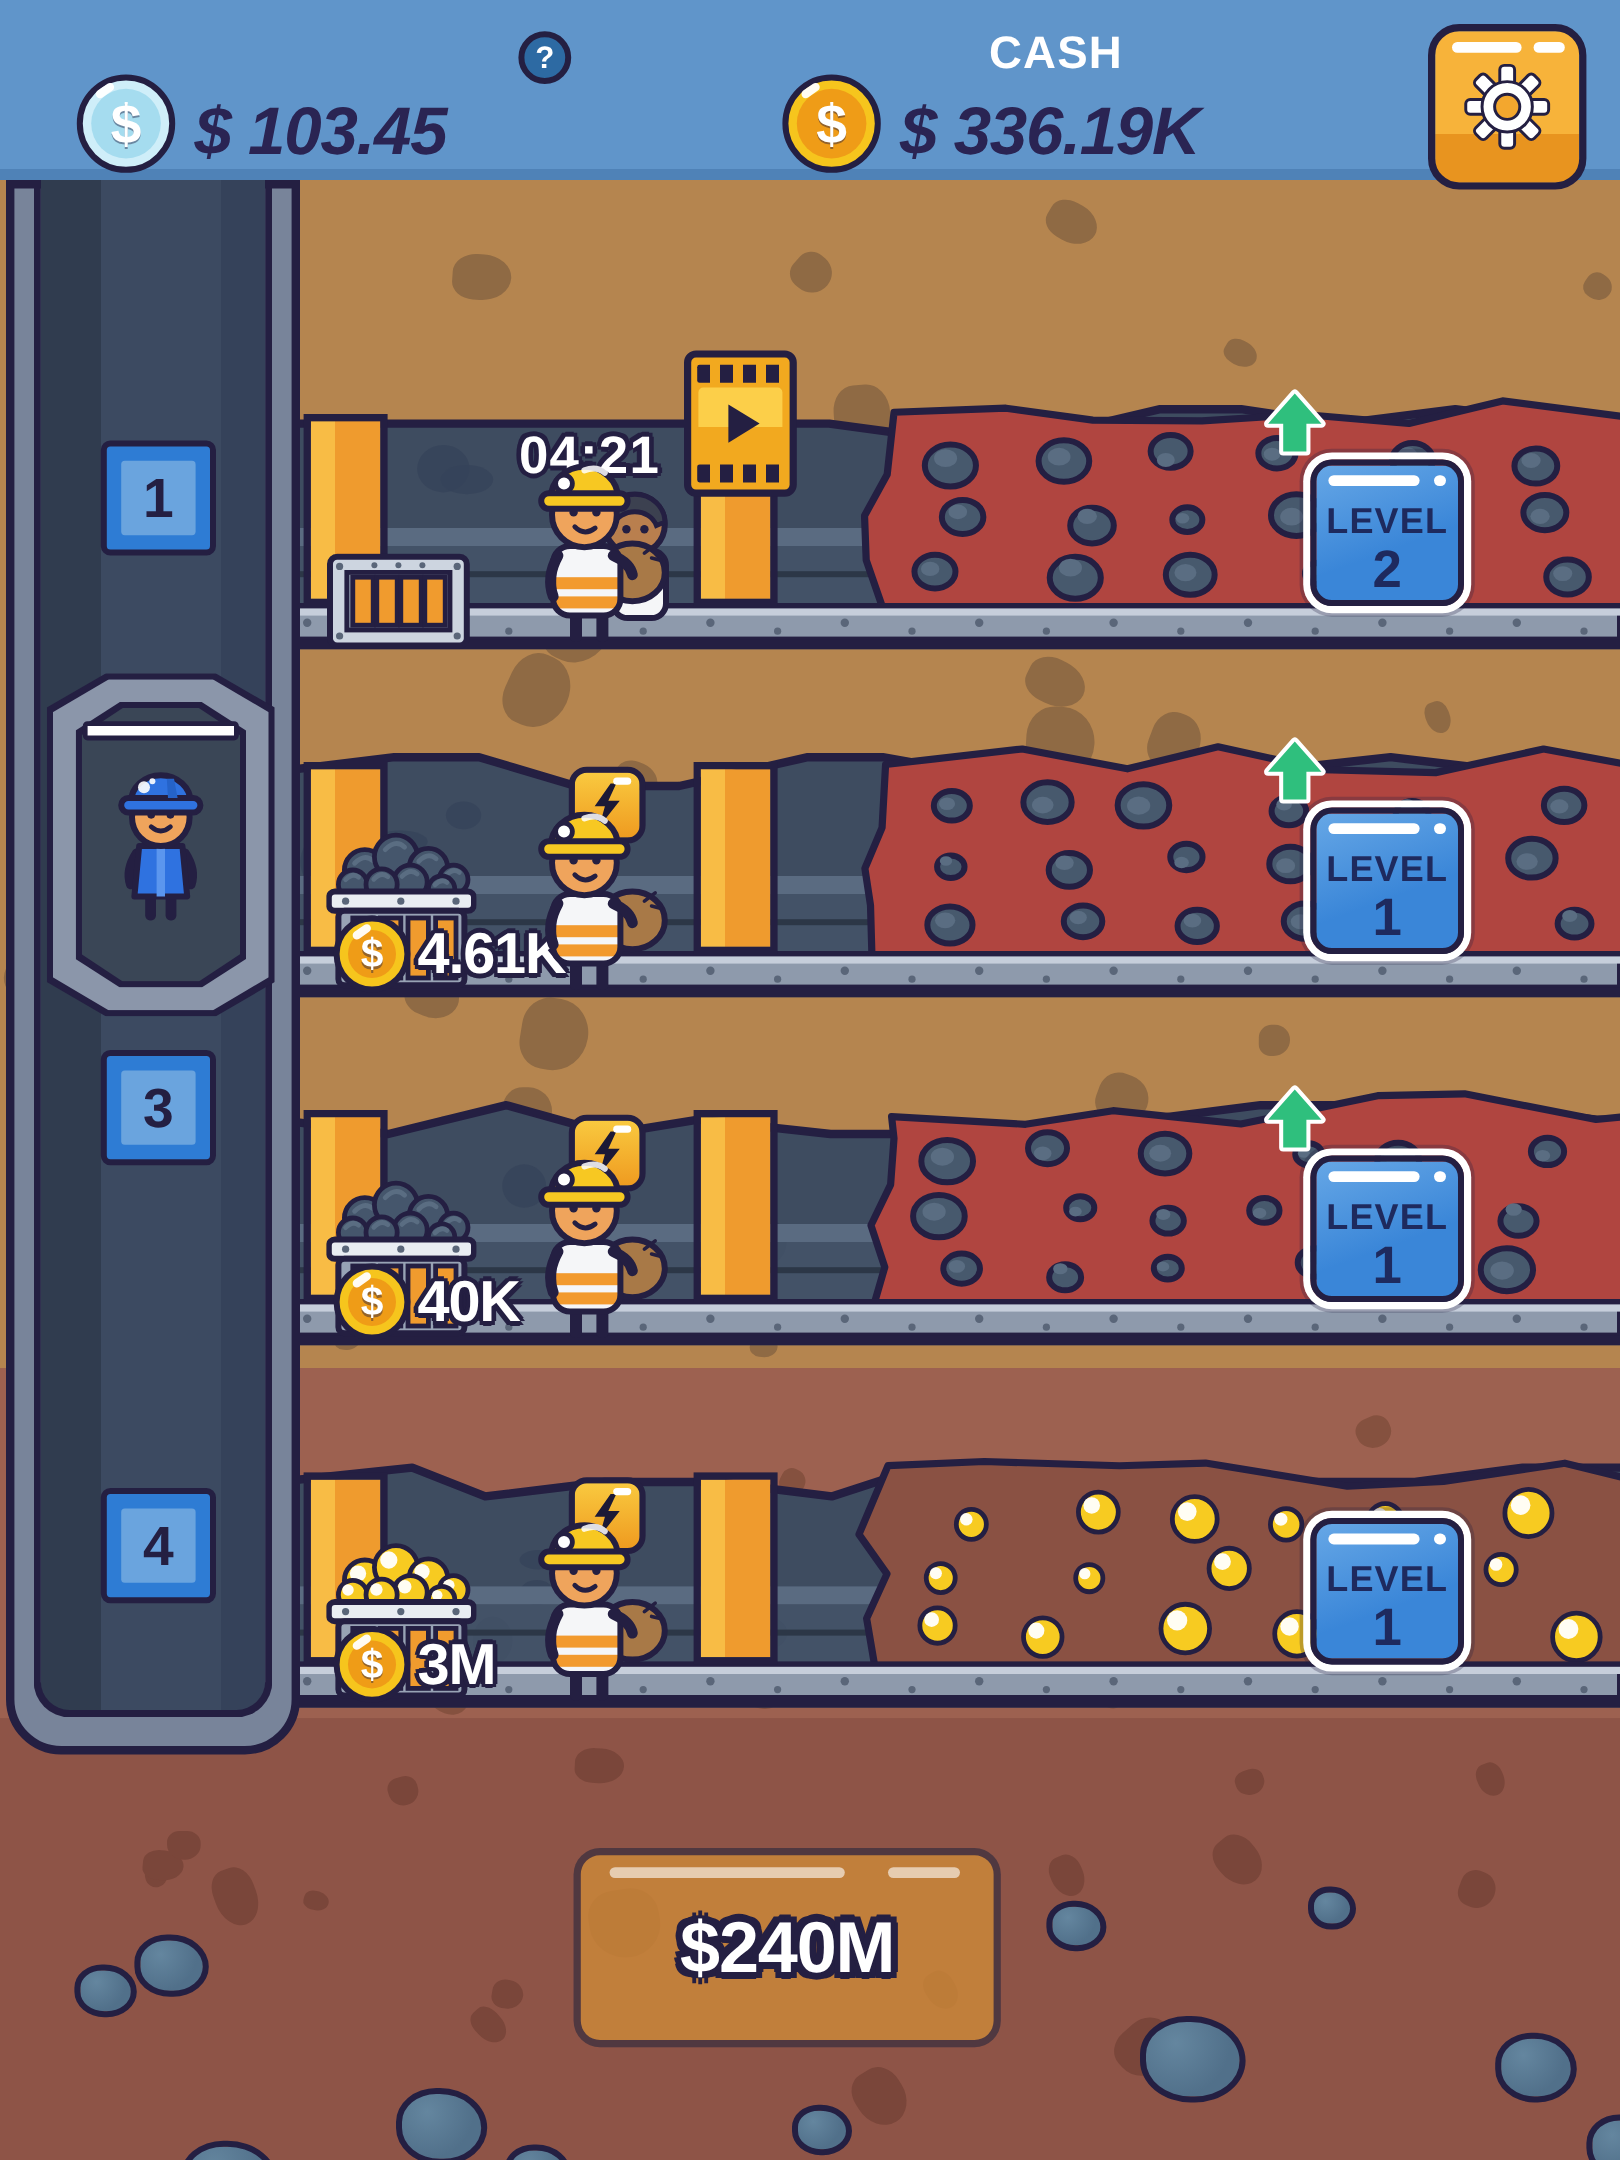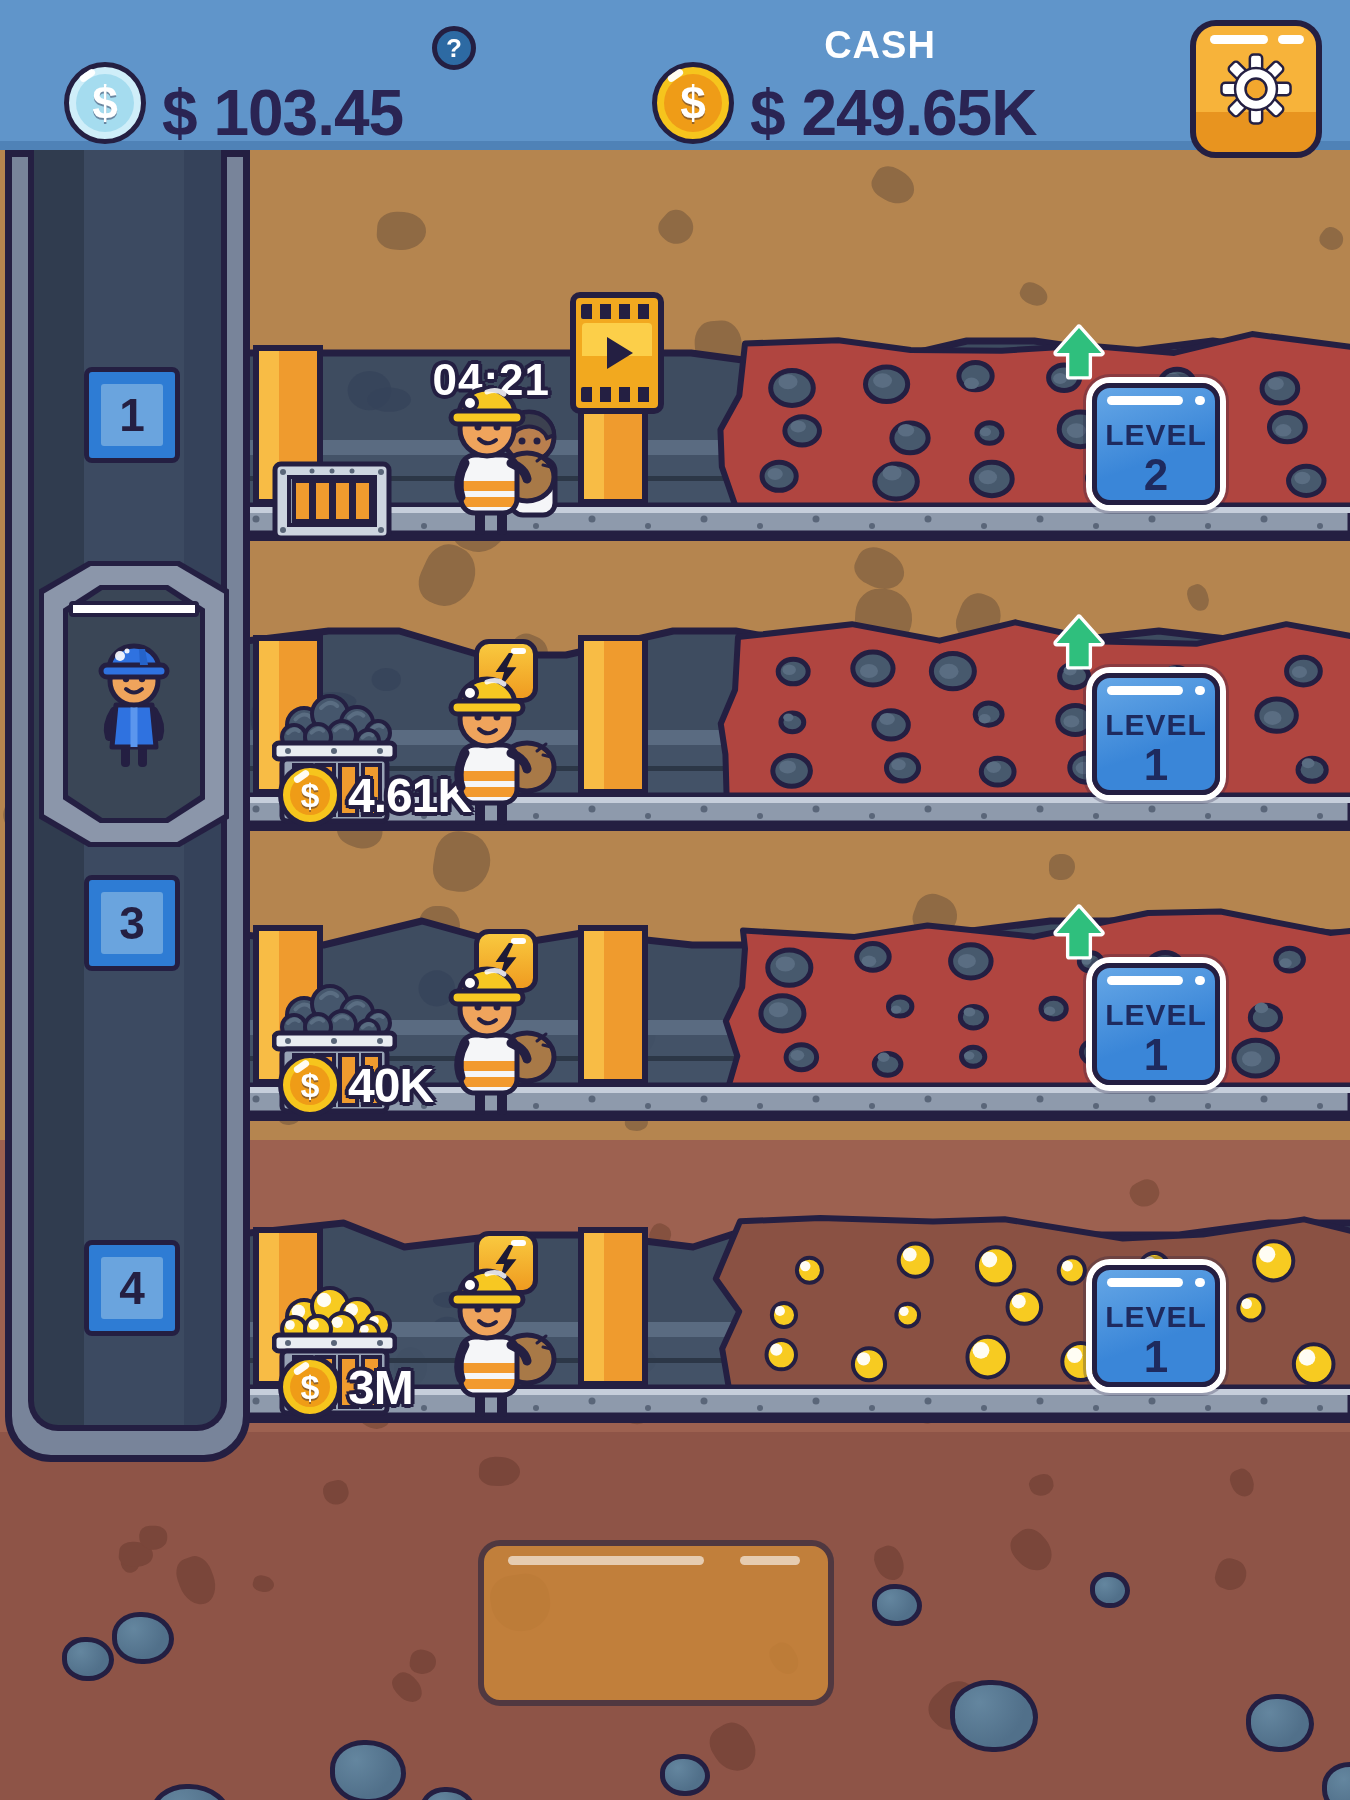--- a/index.html
+++ b/index.html
@@ -6,21 +6,21 @@
   html,body{margin:0;padding:0;background:#555;}
   #app{position:relative;width:1350px;height:1800px;overflow:hidden;margin:0 auto;
        font-family:"Liberation Sans",sans-serif;font-weight:900;background:#8e5447;}
   .abs{position:absolute;box-sizing:border-box;}
   button{border:none;padding:0;background:none;font:inherit;cursor:pointer;}
 
   
   .hdr{left:0;top:0;width:1350px;height:150px;
        background:linear-gradient(180deg,#6095ca 0 94%,#4f82b7 94%);z-index:40;}
   .hdr-label{color:#fff;font-size:38px;letter-spacing:1px;text-align:center;}
-  .hdr-value{color:#2a2453;font-size:64px;letter-spacing:-1px;white-space:nowrap;}
+  .hdr-value{color:#2a2453;font-size:56px;letter-spacing:-1px;white-space:nowrap;font-style:italic;}
   .help{left:432px;top:26px;width:44px;height:44px;border-radius:50%;background:#2d6aa3;
         border:5px solid var(--navy);color:#fff;font-size:26px;display:flex;align-items:center;justify-content:center;}
   .gear-btn{left:1190px;top:20px;width:132px;height:138px;border-radius:26px;
         background:linear-gradient(180deg,#f7b33a 0 68%,#e8941f 68%);border:6px solid var(--navy);
         display:flex;align-items:center;justify-content:center;position:absolute;}
   .gear-btn::before{content:"";position:absolute;top:9px;left:14px;width:58px;height:9px;background:#fff;border-radius:5px;}
   .gear-btn::after{content:"";position:absolute;top:9px;left:82px;width:26px;height:9px;background:#fff;border-radius:5px;}
 
   
   .coin{border-radius:50%;border:5px solid var(--navy);display:flex;align-items:center;justify-content:center;position:absolute;}
@@ -796,37 +796,38 @@
 <path d="M25 46 a25 23 0 0 1 50 0 Z" fill="#2f72e0" stroke="#241f42" stroke-width="5"></path>
 <rect x="17" y="42" width="66" height="12" rx="6" fill="#2f72e0" stroke="#241f42" stroke-width="5"></rect>
 <path d="M55 26 l6 0 3 16 -8 0 Z" fill="#2563c9"></path>
 <circle cx="36" cy="33" r="5" fill="#fff" opacity=".9"></circle>
             <circle cx="43" cy="28" r="2.5" fill="#fff" opacity=".9"></circle>
           </svg></div>
     </div>
   </div>
 
   <button class="new-shaft">
+    <span class="ns-cost outline5">$240M</span>
   </button>
 
   <header class="abs hdr">
     <div class="abs help">
         <span>?</span>
       </div>
     <div class="abs coin pale big" style="left:64px;top:62px">
         <div class="in"></div>
         <span class="csym">$</span>
       </div>
     <div class="abs hdr-value" style="left:162px;top:76px">$ 103.45</div>
     <div class="abs hdr-label" style="left:770px;top:24px;width:220px">CASH</div>
     <div class="abs coin gold big" style="left:652px;top:62px">
         <div class="in"></div>
         <span class="csym">$</span>
       </div>
-    <div class="abs hdr-value" style="left:750px;top:76px">$ 249.65K</div>
+    <div class="abs hdr-value" style="left:750px;top:76px">$ 336.19K</div>
     <button class="gear-btn">
       <svg viewBox="0 0 60 60" width="74" height="74">
         <g fill="#fff" stroke="#241f42" stroke-width="2">
           <rect x="25" y="2" width="10" height="56" rx="3"></rect>
           <rect x="25" y="2" width="10" height="56" rx="3" transform="rotate(45 30 30)"></rect>
           <rect x="25" y="2" width="10" height="56" rx="3" transform="rotate(90 30 30)"></rect>
           <rect x="25" y="2" width="10" height="56" rx="3" transform="rotate(135 30 30)"></rect>
           <circle cx="30" cy="30" r="17"></circle>
         </g>
         <circle cx="30" cy="30" r="8.5" fill="#f3a72e" stroke="#241f42" stroke-width="2"></circle>

